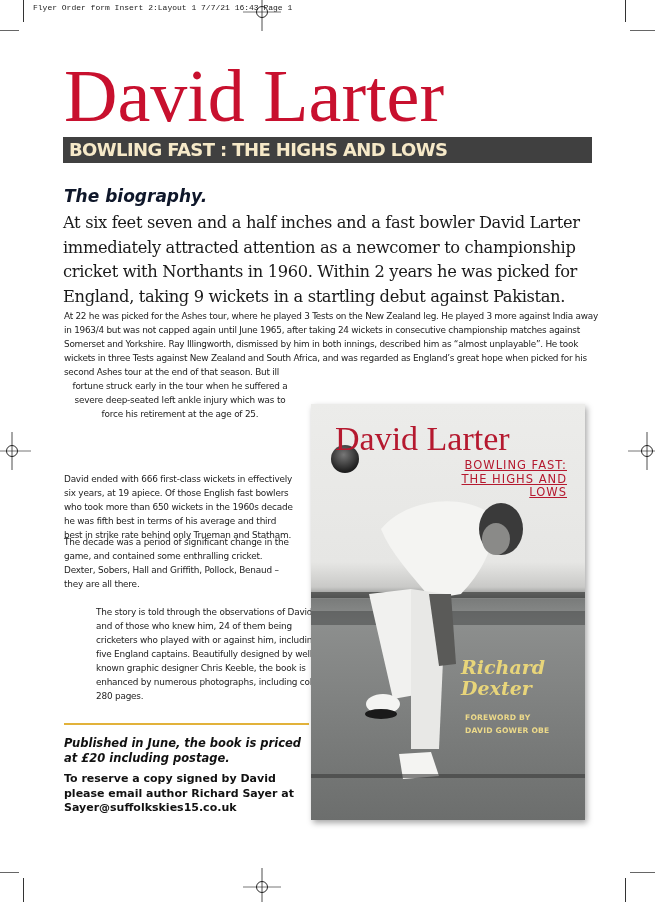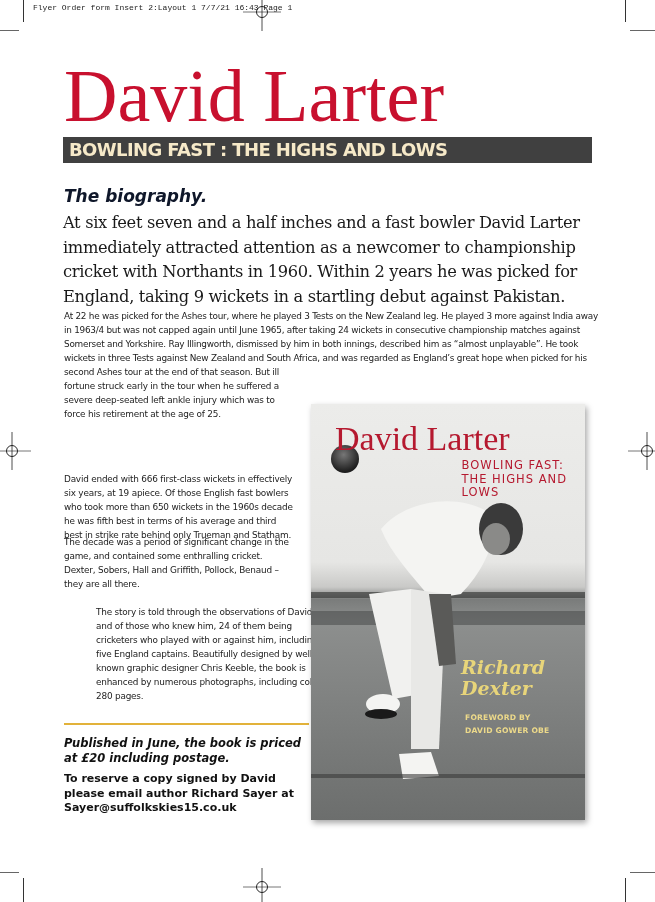--- a/index.html
+++ b/index.html
@@ -14,21 +14,21 @@
   .bio-label { position:absolute; left:64px; top:186px; font-weight:bold; font-style:italic; font-size:17px; color:#0f172a; }
   .lead { position:absolute; left:63px; top:211px; width:540px; font-family:"DejaVu Serif", serif; font-size:16.3px; line-height:24.5px; color:#1a1a1a; letter-spacing:-0.35px; }
   .para-wide { position:absolute; left:64px; top:309px; width:535px; font-size:8.9px; line-height:14px; color:#222; letter-spacing:-0.25px; }
   .col { position:absolute; left:64px; width:232px; font-size:8.9px; line-height:14px; color:#222; letter-spacing:-0.2px; }
   .rule { position:absolute; left:64px; top:723px; width:245px; height:2px; background:#e2b23a; }
   .pub { position:absolute; left:64px; top:736px; width:240px; font-weight:bold; font-style:italic; font-size:11.5px; line-height:14.5px; color:#111; }
   .reserve { position:absolute; left:64px; top:772px; width:245px; font-weight:bold; font-size:11px; line-height:14.5px; color:#111; }
   .cover { position:absolute; left:311px; top:404px; width:274px; height:416px; background:#e9e9e7; box-shadow:2px 3px 6px rgba(0,0,0,0.35); overflow:hidden; }
   .cover-bg { position:absolute; left:0; top:0; width:274px; height:416px; }
   .cover-title { position:absolute; left:24px; top:17px; font-family:"Liberation Serif", serif; font-size:34px; line-height:36px; color:#b5192f; white-space:nowrap; }
-  .cover-sub { position:absolute; right:18px; top:55px; text-align:left; font-family:"DejaVu Sans", sans-serif; font-size:11.5px; line-height:13.5px; letter-spacing:1px; color:#b5192f; }
+  .cover-sub { position:absolute; right:18px; top:55px; text-align:right; font-family:"DejaVu Sans", sans-serif; font-size:11.5px; line-height:13.5px; letter-spacing:1px; color:#b5192f;text-decoration:underline; }
   .cover-author { position:absolute; left:150px; top:253px; font-family:"DejaVu Serif", serif; font-weight:bold; font-style:italic; font-size:19px; line-height:21px; color:#e8d57a; }
   .cover-foreword { position:absolute; left:154px; top:307px; font-family:"DejaVu Sans", sans-serif; font-weight:bold; font-size:7.6px; line-height:13px; color:#ecd98a; letter-spacing:0.2px; }
 </style>
 </head>
 <body>
 
 <div class="slug">Flyer Order form Insert 2:Layout 1  7/7/21  16:43  Page 1</div>
 
 <div class="crop-v" style="left:23px;top:0;height:22px;"></div>
 <div class="crop-h" style="left:0;top:30px;width:19px;"></div>
@@ -61,21 +61,21 @@
 </svg>
 
 <div class="title">David Larter</div>
 <div class="banner">
   <span>BOWLING FAST : THE HIGHS AND LOWS</span>
 </div>
 
 <div class="bio-label">The biography.</div>
 <div class="lead">At six feet seven and a half inches and a fast bowler David Larter immediately attracted attention as a newcomer to championship cricket with Northants in 1960. Within 2 years he was picked for England, taking 9 wickets in a startling debut against Pakistan.</div>
 <div class="para-wide">At 22 he was picked for the Ashes tour, where he played 3 Tests on the New Zealand leg. He played 3 more against India away in 1963/4 but was not capped again until June 1965, after taking 24 wickets in consecutive championship matches against Somerset and Yorkshire. Ray Illingworth, dismissed by him in both innings, described him as “almost unplayable”. He took wickets in three Tests against New Zealand and South Africa, and was regarded as England’s great hope when picked for his second Ashes tour at the end of that season. But ill</div>
-<div class="col" style="top:379px;">fortune struck early in the tour when he suffered a severe deep-seated left ankle injury which was to force his retirement at the age of 25.</div>
+<div class="col" style="top:379px;text-align:center;">fortune struck early in the tour when he suffered a severe deep-seated left ankle injury which was to force his retirement at the age of 25.</div>
 <div class="col" style="top:424px;margin-top:48px;">David ended with 666 first-class wickets in effectively six years, at 19 apiece. Of those English fast bowlers who took more than 650 wickets in the 1960s decade he was fifth best in terms of his average and third best in strike rate behind only Trueman and Statham.</div>
 <div class="col" style="top:535px;">The decade was a period of significant change in the game, and contained some enthralling cricket. Dexter, Sobers, Hall and Griffith, Pollock, Benaud – they are all there.</div>
 <div class="col" style="top:605px;margin-left:32px;">The story is told through the observations of David and of those who knew him, 24 of them being cricketers who played with or against him, including five England captains. Beautifully designed by well-known graphic designer Chris Keeble, the book is enhanced by numerous photographs, including colour. 280 pages.</div>
 
 <div class="rule"></div>
 
 <div class="pub">Published in June, the book is priced at £20 including postage.</div>
 <div class="reserve">To reserve a copy signed by David please email author Richard Sayer at Sayer@suffolkskies15.co.uk</div>
 
 <div class="cover">

